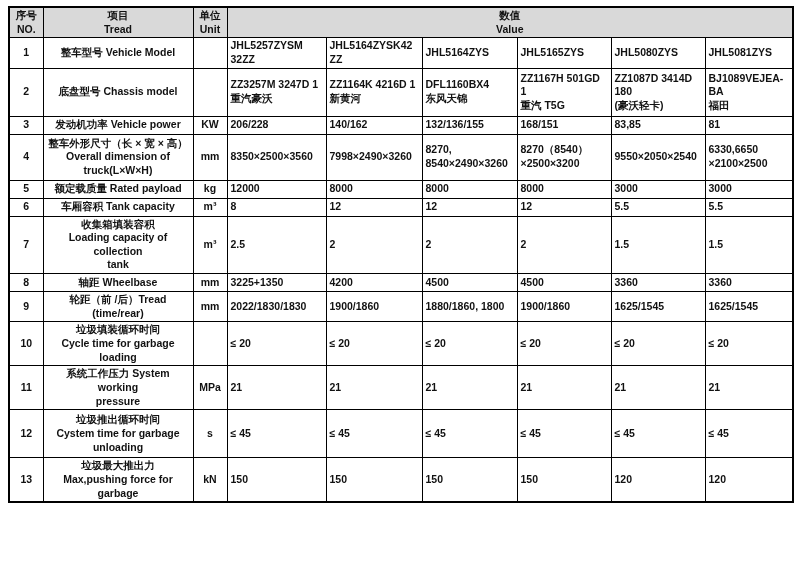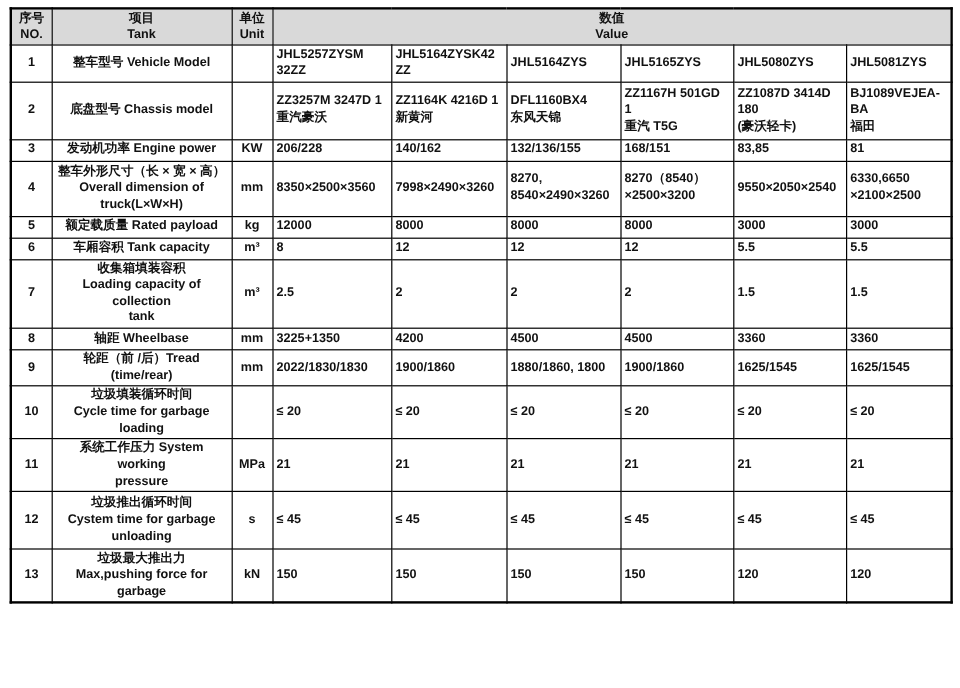--- a/index.html
+++ b/index.html
@@ -42,21 +42,21 @@
         <col style="width:95px">
       <col style="width:94px">
         <col style="width:94px">
         <col style="width:88px">
     </colgroup>
     <thead>
       <tr class="rh30">
         <th>序号
 NO.</th>
         <th>项目
-Tank</th>
+Tread</th>
         <th>单位
 Unit</th>
         <th colspan="6">数值
 Value</th>
       </tr>
     </thead>
     <tbody>
       <tr class="rh28">
         <td class="center">1</td>
         <td class="item">整车型号 Vehicle Model</td>
@@ -80,21 +80,21 @@
 东风天锦</td>
         <td class="val">ZZ1167H 501GD 1
 重汽 T5G</td>
         <td class="val">ZZ1087D 3414D 180
 (豪沃轻卡)</td>
         <td class="val">BJ1089VEJEA-BA
 福田</td>
       </tr>
       <tr class="rh18">
         <td class="center">3</td>
-        <td class="item">发动机功率 Engine power</td>
+        <td class="item">发动机功率 Vehicle power</td>
         <td class="center">KW</td>
         <td class="val">206/228</td>
         <td class="val">140/162</td>
         <td class="val">132/136/155</td>
         <td class="val">168/151</td>
         <td class="val">83,85</td>
         <td class="val">81</td>
       </tr>
       <tr class="rh46">
         <td class="center">4</td>

